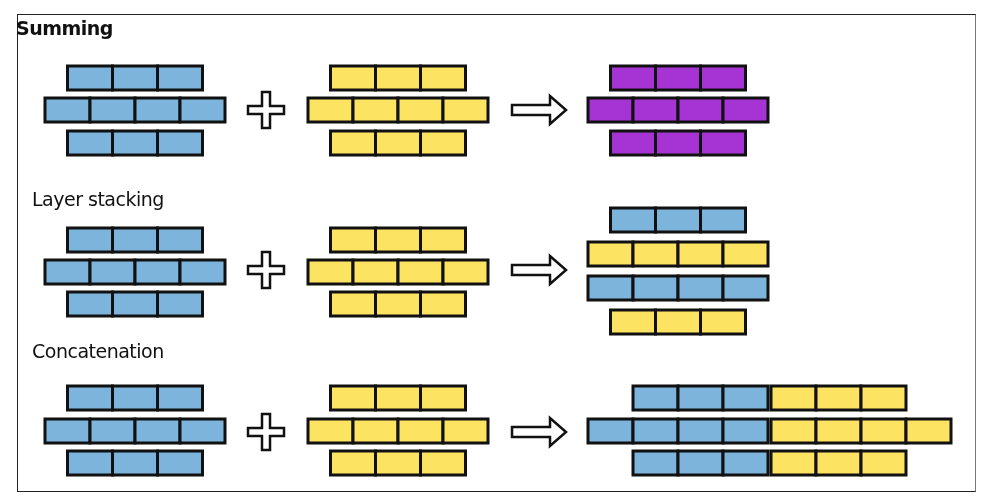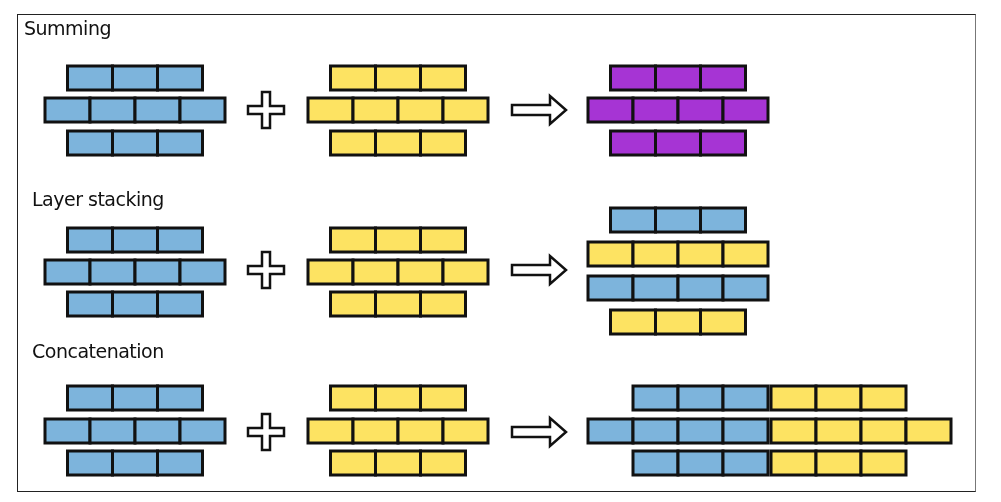--- a/index.html
+++ b/index.html
@@ -5,21 +5,21 @@
   html, body { margin: 0; padding: 0; background: #ffffff; }
   body { width: 1001px; height: 502px; position: relative; overflow: hidden; font-family: "DejaVu Sans", sans-serif; }
   .frame { position: absolute; left: 17px; top: 14px; width: 959px; height: 478px; border: 1.5px solid #222; border-right-color: #777; box-sizing: border-box; }
   .label { position: absolute; font-size: 19px; color: #111; letter-spacing: -0.5px; }
   svg { position: absolute; left: 0; top: 0; }
 </style>
 </head>
 <body>
 
 <div class="frame"></div>
-<div class="label" style="left:24px; top:17px;">Summing</div>
+<div class="label" style="left:16px; top:17px;font-weight:bold;">Summing</div>
 <div class="label" style="left:32px; top:188px;text-align:right;">Layer stacking</div>
 <div class="label" style="left:32px; top:340px;">Concatenation</div>
 
 <svg id="diagram" width="1001" height="502" xmlns="http://www.w3.org/2000/svg">
     <g>
       <rect x="67.5" y="66" width="45" height="24" fill="#7db4dc" stroke="#111111" stroke-width="3"></rect>
       <rect x="112.5" y="66" width="45" height="24" fill="#7db4dc" stroke="#111111" stroke-width="3"></rect>
       <rect x="157.5" y="66" width="45" height="24" fill="#7db4dc" stroke="#111111" stroke-width="3"></rect>
     </g>
     <g>

